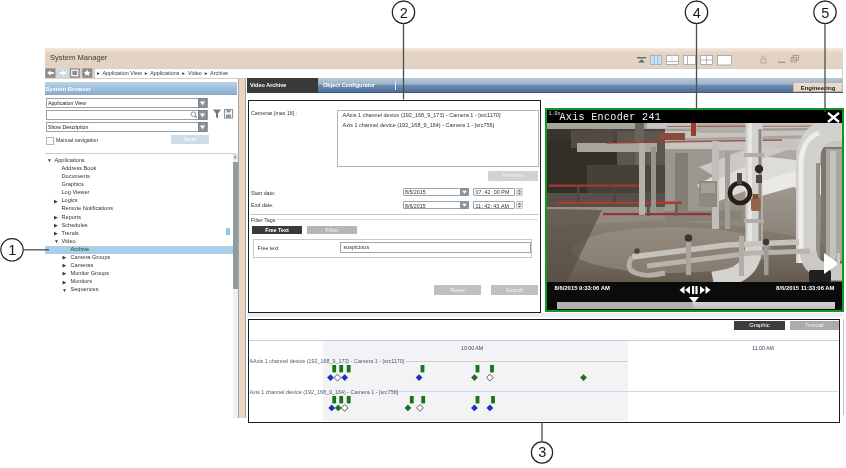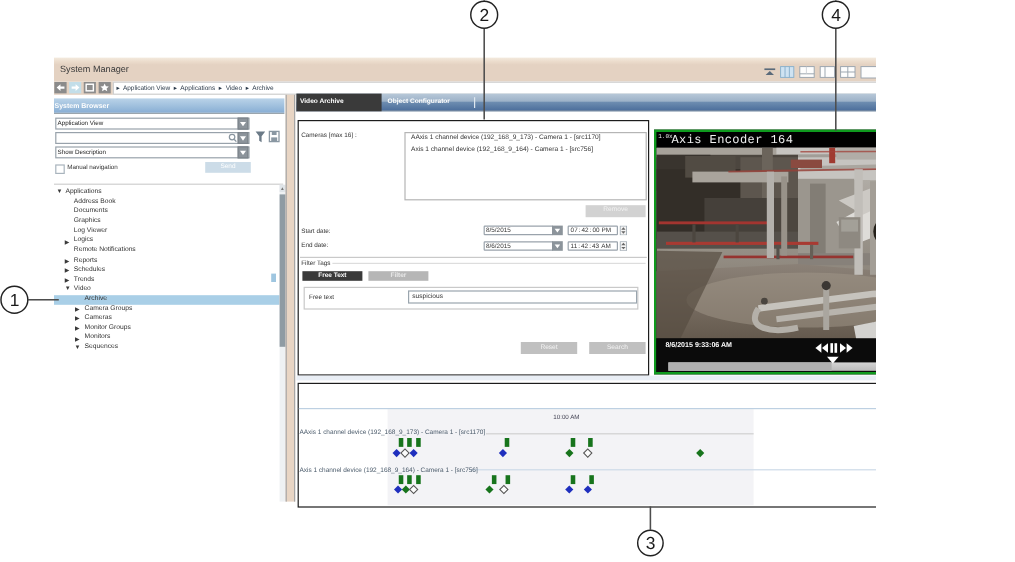--- a/index.html
+++ b/index.html
@@ -1,16 +1,16 @@
 <!DOCTYPE html>
 <html><head>
 <meta charset="utf-8">
 <style>
   html,body{margin:0;padding:0;background:#fff;}
-  #stage{position:relative;width:730px;height:468px;overflow:hidden;
+  #stage{position:relative;width:846px;height:468px;overflow:hidden;
     font-family:"Liberation Sans",sans-serif;-webkit-font-smoothing:antialiased;}
   .abs{position:absolute;white-space:nowrap;}
 </style>
 </head>
 <body>
 <div id="stage">
 
   <div class="abs" style="left:45px;top:48px;width:798px;height:20px;background:linear-gradient(#f3eade 0px,#ecddcd 3px,#e4d2c2 6px);"></div>
   <div class="abs" style="left:50px;top:53px;font-size:7.6px;color:#3b3b3b;">System Manager</div>
 
@@ -195,21 +195,21 @@
     <div class="abs" style="left:340px;top:242px;width:190.5px;height:11px;border:1px solid #9aa5ae;background:#fff;box-sizing:border-box;"></div>
     <div class="abs" style="left:343.5px;top:244.3px;color:#333;font-size:5.5px;">suspicious</div>
 
     <div class="abs" style="left:434px;top:284.5px;width:47px;height:10px;background:#c0c0c0;color:#f4f4f4;font-size:5.5px;text-align:center;line-height:10px;">Reset</div>
     <div class="abs" style="left:491px;top:284.5px;width:47px;height:10px;background:#c0c0c0;color:#f4f4f4;font-size:5.5px;text-align:center;line-height:10px;">Search</div>
   </div>
 
   <div class="abs" id="videopanel" style="left:544.5px;top:108px;width:299px;height:204px;border:2px solid #0f9a1e;box-sizing:border-box;background:#000;">
 
     <div class="abs" style="left:2px;top:1px;font-size:5px;color:#e8e8e8;font-family:'Liberation Mono',monospace;">1.0x</div>
-    <div class="abs" style="left:13px;top:1.5px;font-size:10px;color:#f0f0f0;font-family:'Liberation Mono',monospace;letter-spacing:0.35px;">Axis Encoder 164</div>
+    <div class="abs" style="left:13px;top:1.5px;font-size:10px;color:#f0f0f0;font-family:'Liberation Mono',monospace;letter-spacing:0.35px;">Axis Encoder 241</div>
     <svg class="abs" style="left:278.5px;top:2.3px;" width="16" height="11" viewBox="0 0 16 11">
       <g stroke="#fff" stroke-width="2.3" stroke-linecap="butt">
           <line x1="3" y1="0.8" x2="14" y2="10"></line>
           <line x1="14" y1="0.8" x2="3" y2="10"></line>
         </g>
     </svg>
 
     <svg class="abs" style="left:0px;top:12.5px;" width="295" height="159" viewBox="0 0 295 159">
       <defs>
         <linearGradient id="pbg" x1="0" y1="0" x2="0" y2="1">

